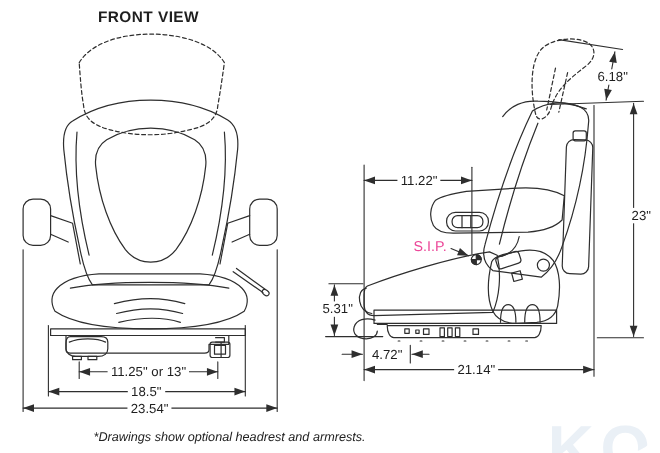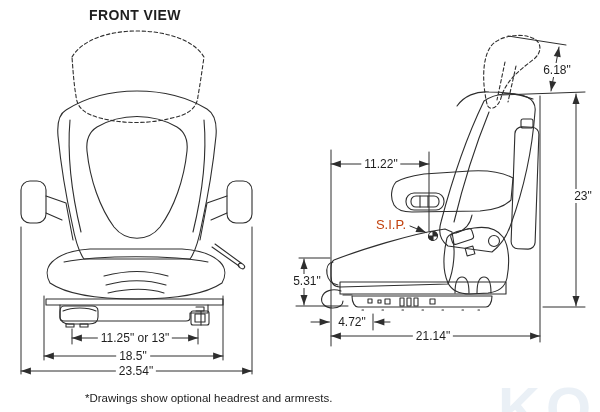--- a/index.html
+++ b/index.html
@@ -1,35 +1,35 @@
 <!DOCTYPE html>
 <html><head>
 <meta charset="utf-8">
 <style>
   html,body{margin:0;padding:0;background:#fff;}
   #stage{
     position:relative;width:600px;height:412px;background:#fff;
     font-family:"Liberation Sans","DejaVu Sans",sans-serif;
-    overflow:hidden;color:#1e1e1e;
+    overflow:hidden;color:#1e1e1e;border-radius:31px;
   }
   #stage svg{position:absolute;left:0;top:0;}
   .view-title{
     position:absolute;transform:translate(-50%,-50%);
     font-size:14px;font-weight:bold;letter-spacing:.4px;white-space:nowrap;
   }
   .dim-label{
     position:absolute;transform:translate(-50%,-50%);
     font-size:12px;background:#fff;padding:0 3px;white-space:nowrap;color:#1e1e1e;
   }
   .callout-label{
     position:absolute;transform:translate(-50%,-50%);
-    font-size:13px;background:#fff;padding:0 2px;white-space:nowrap;color:#c2410c;
+    font-size:13px;background:#fff;padding:0 2px;white-space:nowrap;color:#ec4899;
   }
   .caption{
-    position:absolute;left:85px;top:392px;font-size:11.5px;color:#222;
+    position:absolute;left:85px;top:392px;font-size:11.5px;font-style:italic;color:#222;
     white-space:nowrap;
   }
   .watermark{
     position:absolute;left:498px;top:385px;width:102px;height:27px;overflow:hidden;
     pointer-events:none;
   }
   .watermark span{
     position:absolute;top:-6px;font-size:58px;font-weight:bold;line-height:58px;
     color:#eaf0f6;letter-spacing:6px;font-family:"Liberation Sans",sans-serif;
   }

